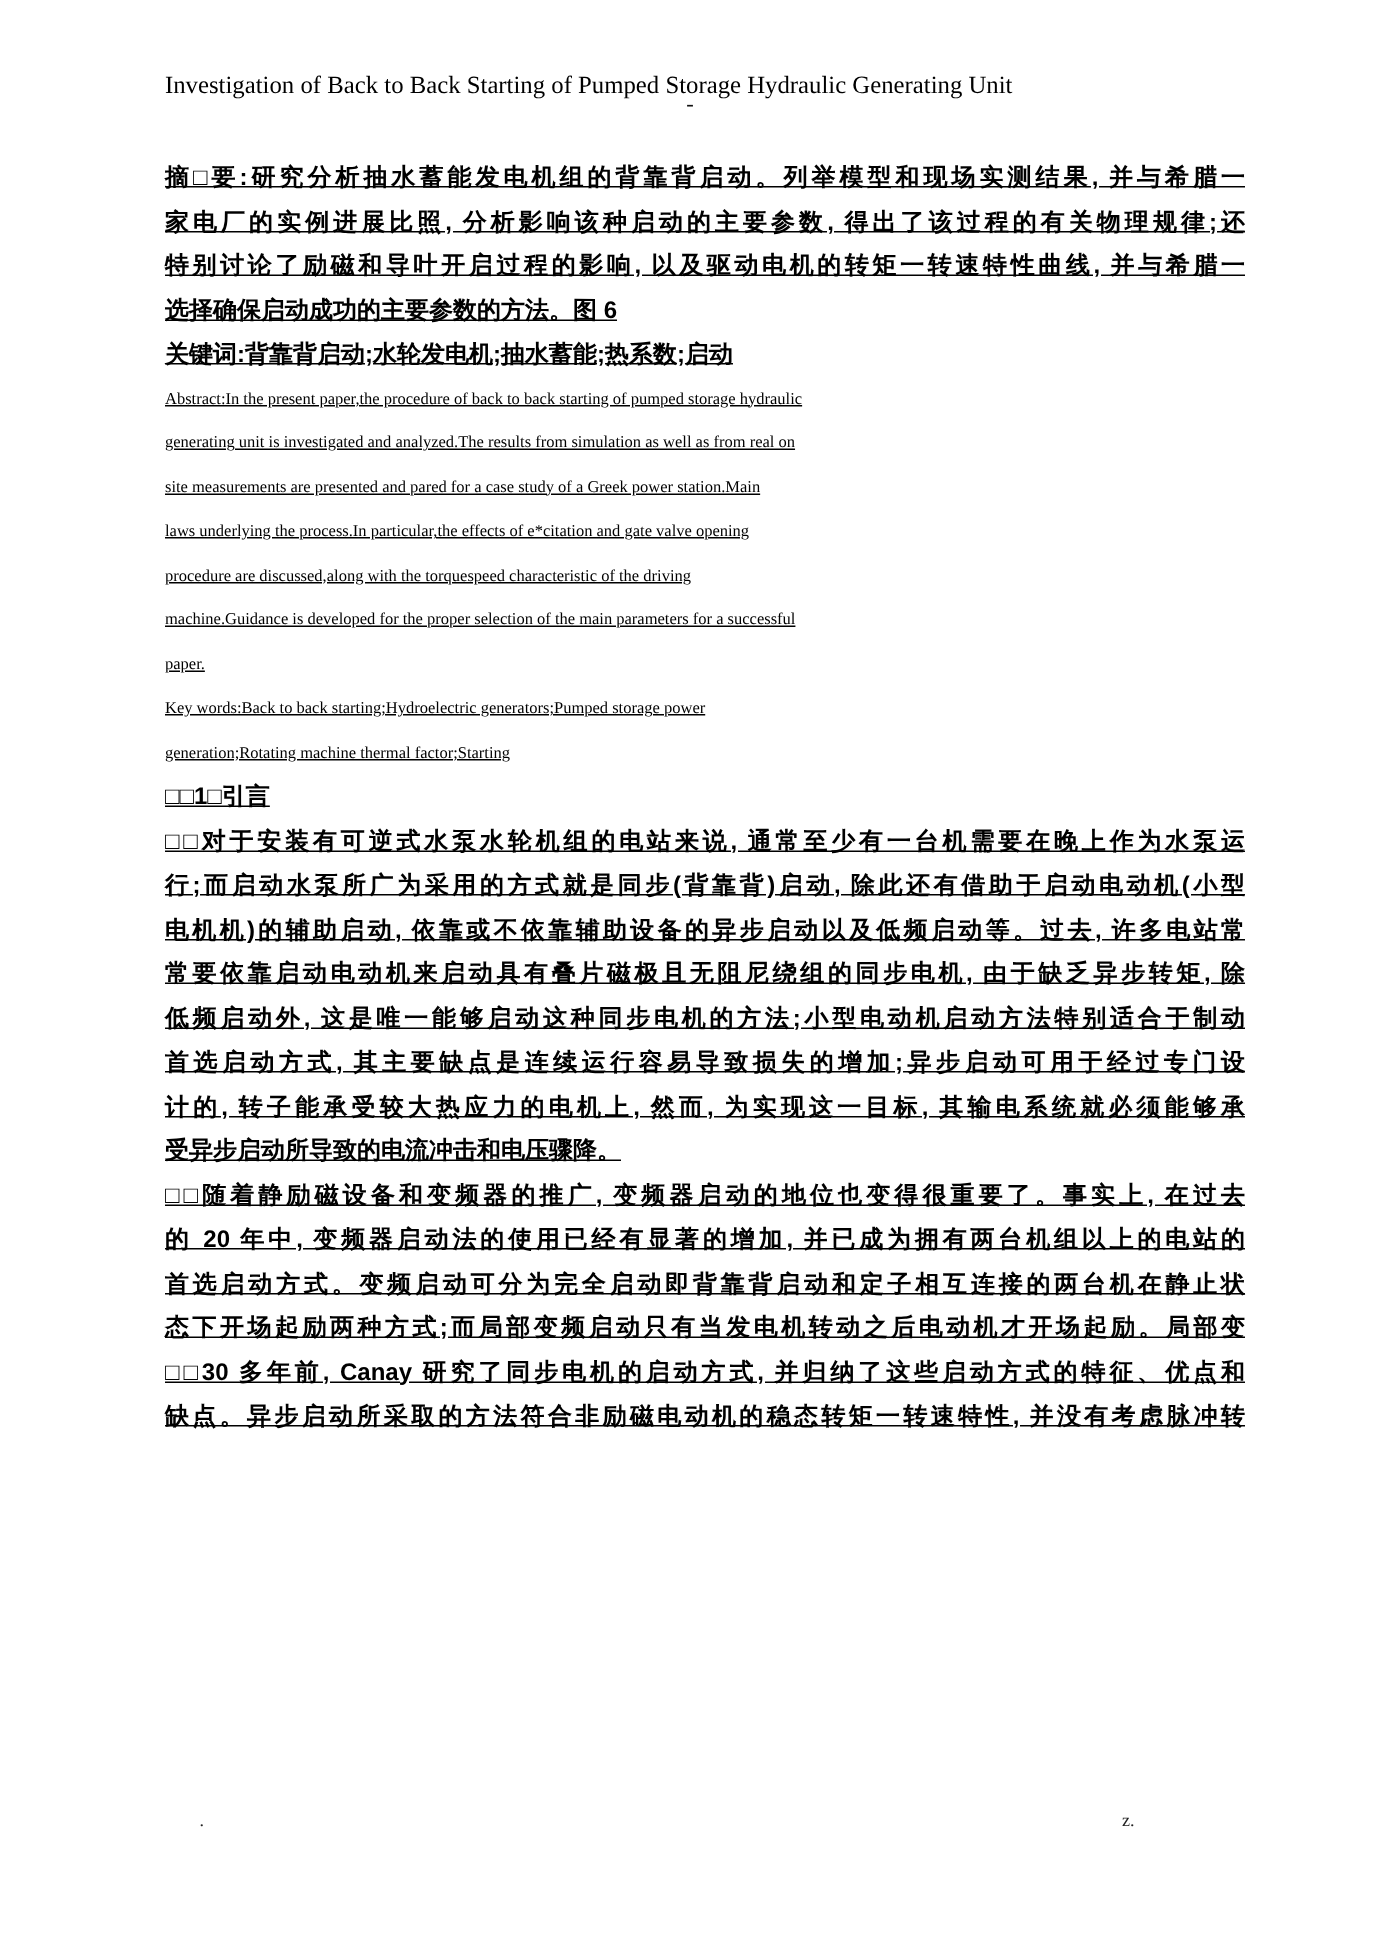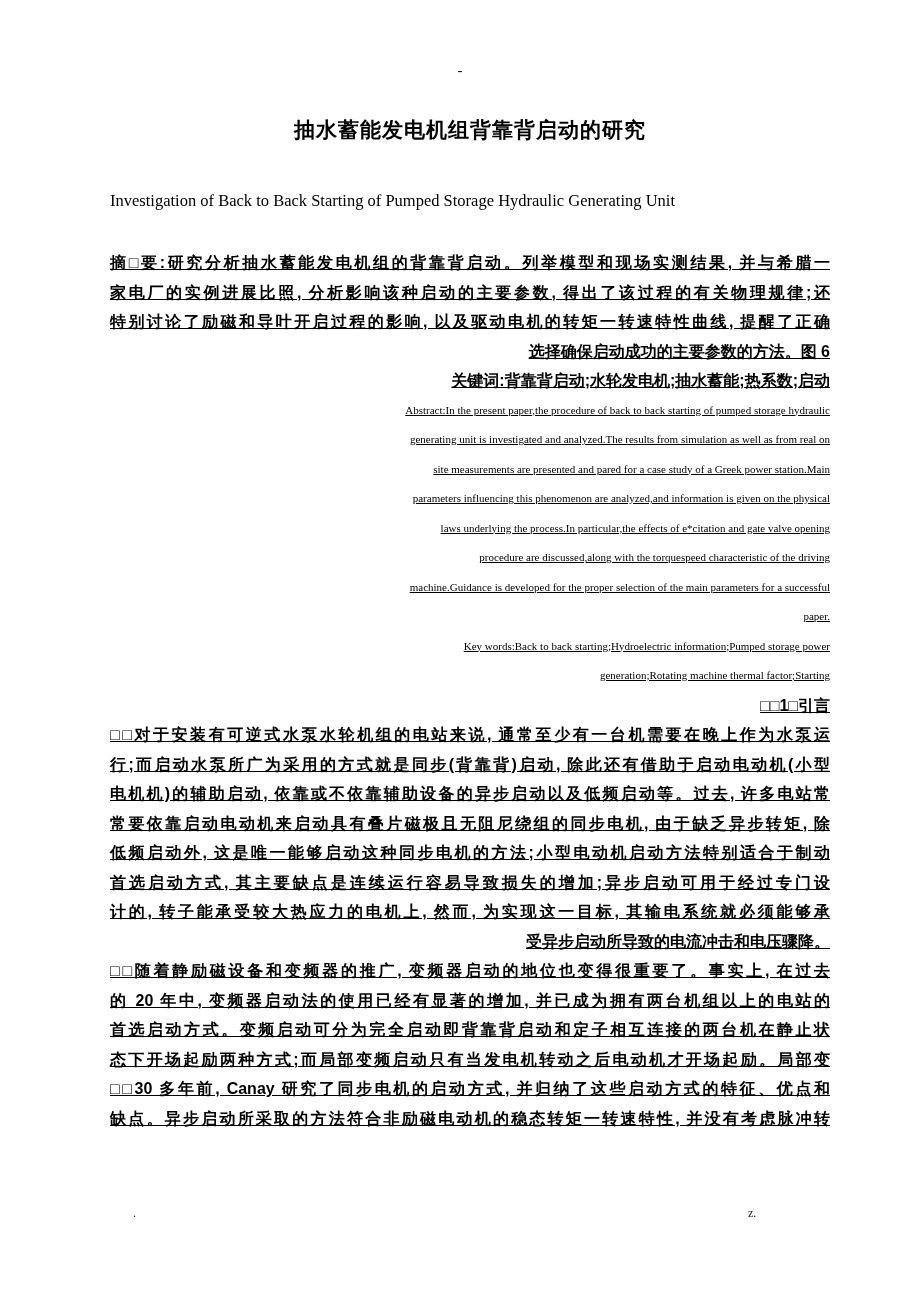--- a/index.html
+++ b/index.html
@@ -50,70 +50,68 @@
 
   .cn {
     font-family:"Liberation Sans","DejaVu Sans",sans-serif;
     font-size:16px; font-weight:600;
   }
   .en {
     font-family:"Liberation Serif","DejaVu Serif",serif;
     font-size:11px; font-weight:400;
   }
   .j { text-align:justify; text-align-last:justify; }
-  .c { text-align:right; white-space:normal; }
+  .c { text-align:left; white-space:normal; }
   .heading { font-weight:700; }
 
   .footer {
     position:absolute; top:1206px; left:0; width:920px; height:20px;
     font-family:"Liberation Serif","DejaVu Serif",serif;
     font-size:12px; color:#222;
   }
   .footer .f-left  { position:absolute; left:133px; top:0; }
   .footer .f-right { position:absolute; left:748px; top:0; }
 </style>
 </head>
 <body>
 
 <div class="sheet">
 
   <div class="header-mark">-</div>
 
   <div class="content">
 
-    <div class="t-cn">抽水蓄能发电机组背靠背启动的研究</div>
 
     <div class="t-en">Investigation of Back to Back Starting of Pumped Storage Hydraulic Generating Unit</div>
 
     <div id="flow-start-gap"></div>
 
     <div class="flow-lines" id="abstract-cn">
         <div class="ln cn j">摘□要:研究分析抽水蓄能发电机组的背靠背启动。列举模型和现场实测结果, 并与希腊一</div>
         <div class="ln cn j">家电厂的实例进展比照, 分析影响该种启动的主要参数, 得出了该过程的有关物理规律;还</div>
-        <div class="ln cn j">特别讨论了励磁和导叶开启过程的影响, 以及驱动电机的转矩一转速特性曲线, 提醒了正确</div>
+        <div class="ln cn j">特别讨论了励磁和导叶开启过程的影响, 以及驱动电机的转矩一转速特性曲线, 并与希腊一</div>
         <div class="ln cn c">选择确保启动成功的主要参数的方法。图 6</div>
       </div>
 
     <div class="flow-lines" id="keywords-cn">
         <div class="ln cn c">关键词:背靠背启动;水轮发电机;抽水蓄能;热系数;启动</div>
       </div>
 
     <div class="flow-lines" id="abstract-en">
         <div class="ln en c">Abstract:In the present paper,the procedure of back to back starting of pumped storage hydraulic</div>
         <div class="ln en c">generating unit is investigated and analyzed.The results from simulation as well as from real on</div>
         <div class="ln en c">site measurements are presented and pared for a case study of a Greek power station.Main</div>
-        <div class="ln en c">parameters influencing this phenomenon are analyzed,and information is given on the physical</div>
         <div class="ln en c">laws underlying the process.In particular,the effects of e*citation and gate valve opening</div>
         <div class="ln en c">procedure are discussed,along with the torquespeed characteristic of the driving</div>
         <div class="ln en c">machine.Guidance is developed for the proper selection of the main parameters for a successful</div>
         <div class="ln en c">paper.</div>
       </div>
 
     <div class="flow-lines" id="keywords-en">
-        <div class="ln en c">Key words:Back to back starting;Hydroelectric information;Pumped storage power</div>
+        <div class="ln en c">Key words:Back to back starting;Hydroelectric generators;Pumped storage power</div>
         <div class="ln en c">generation;Rotating machine thermal factor;Starting</div>
       </div>
 
     <div class="flow-lines" id="section1-heading">
         <div class="ln cn heading c">□□1□引言</div>
       </div>
 
     <div class="flow-lines" id="paragraph1">
         <div class="ln cn j">□□对于安装有可逆式水泵水轮机组的电站来说, 通常至少有一台机需要在晚上作为水泵运</div>
         <div class="ln cn j">行;而启动水泵所广为采用的方式就是同步(背靠背)启动, 除此还有借助于启动电动机(小型</div>

